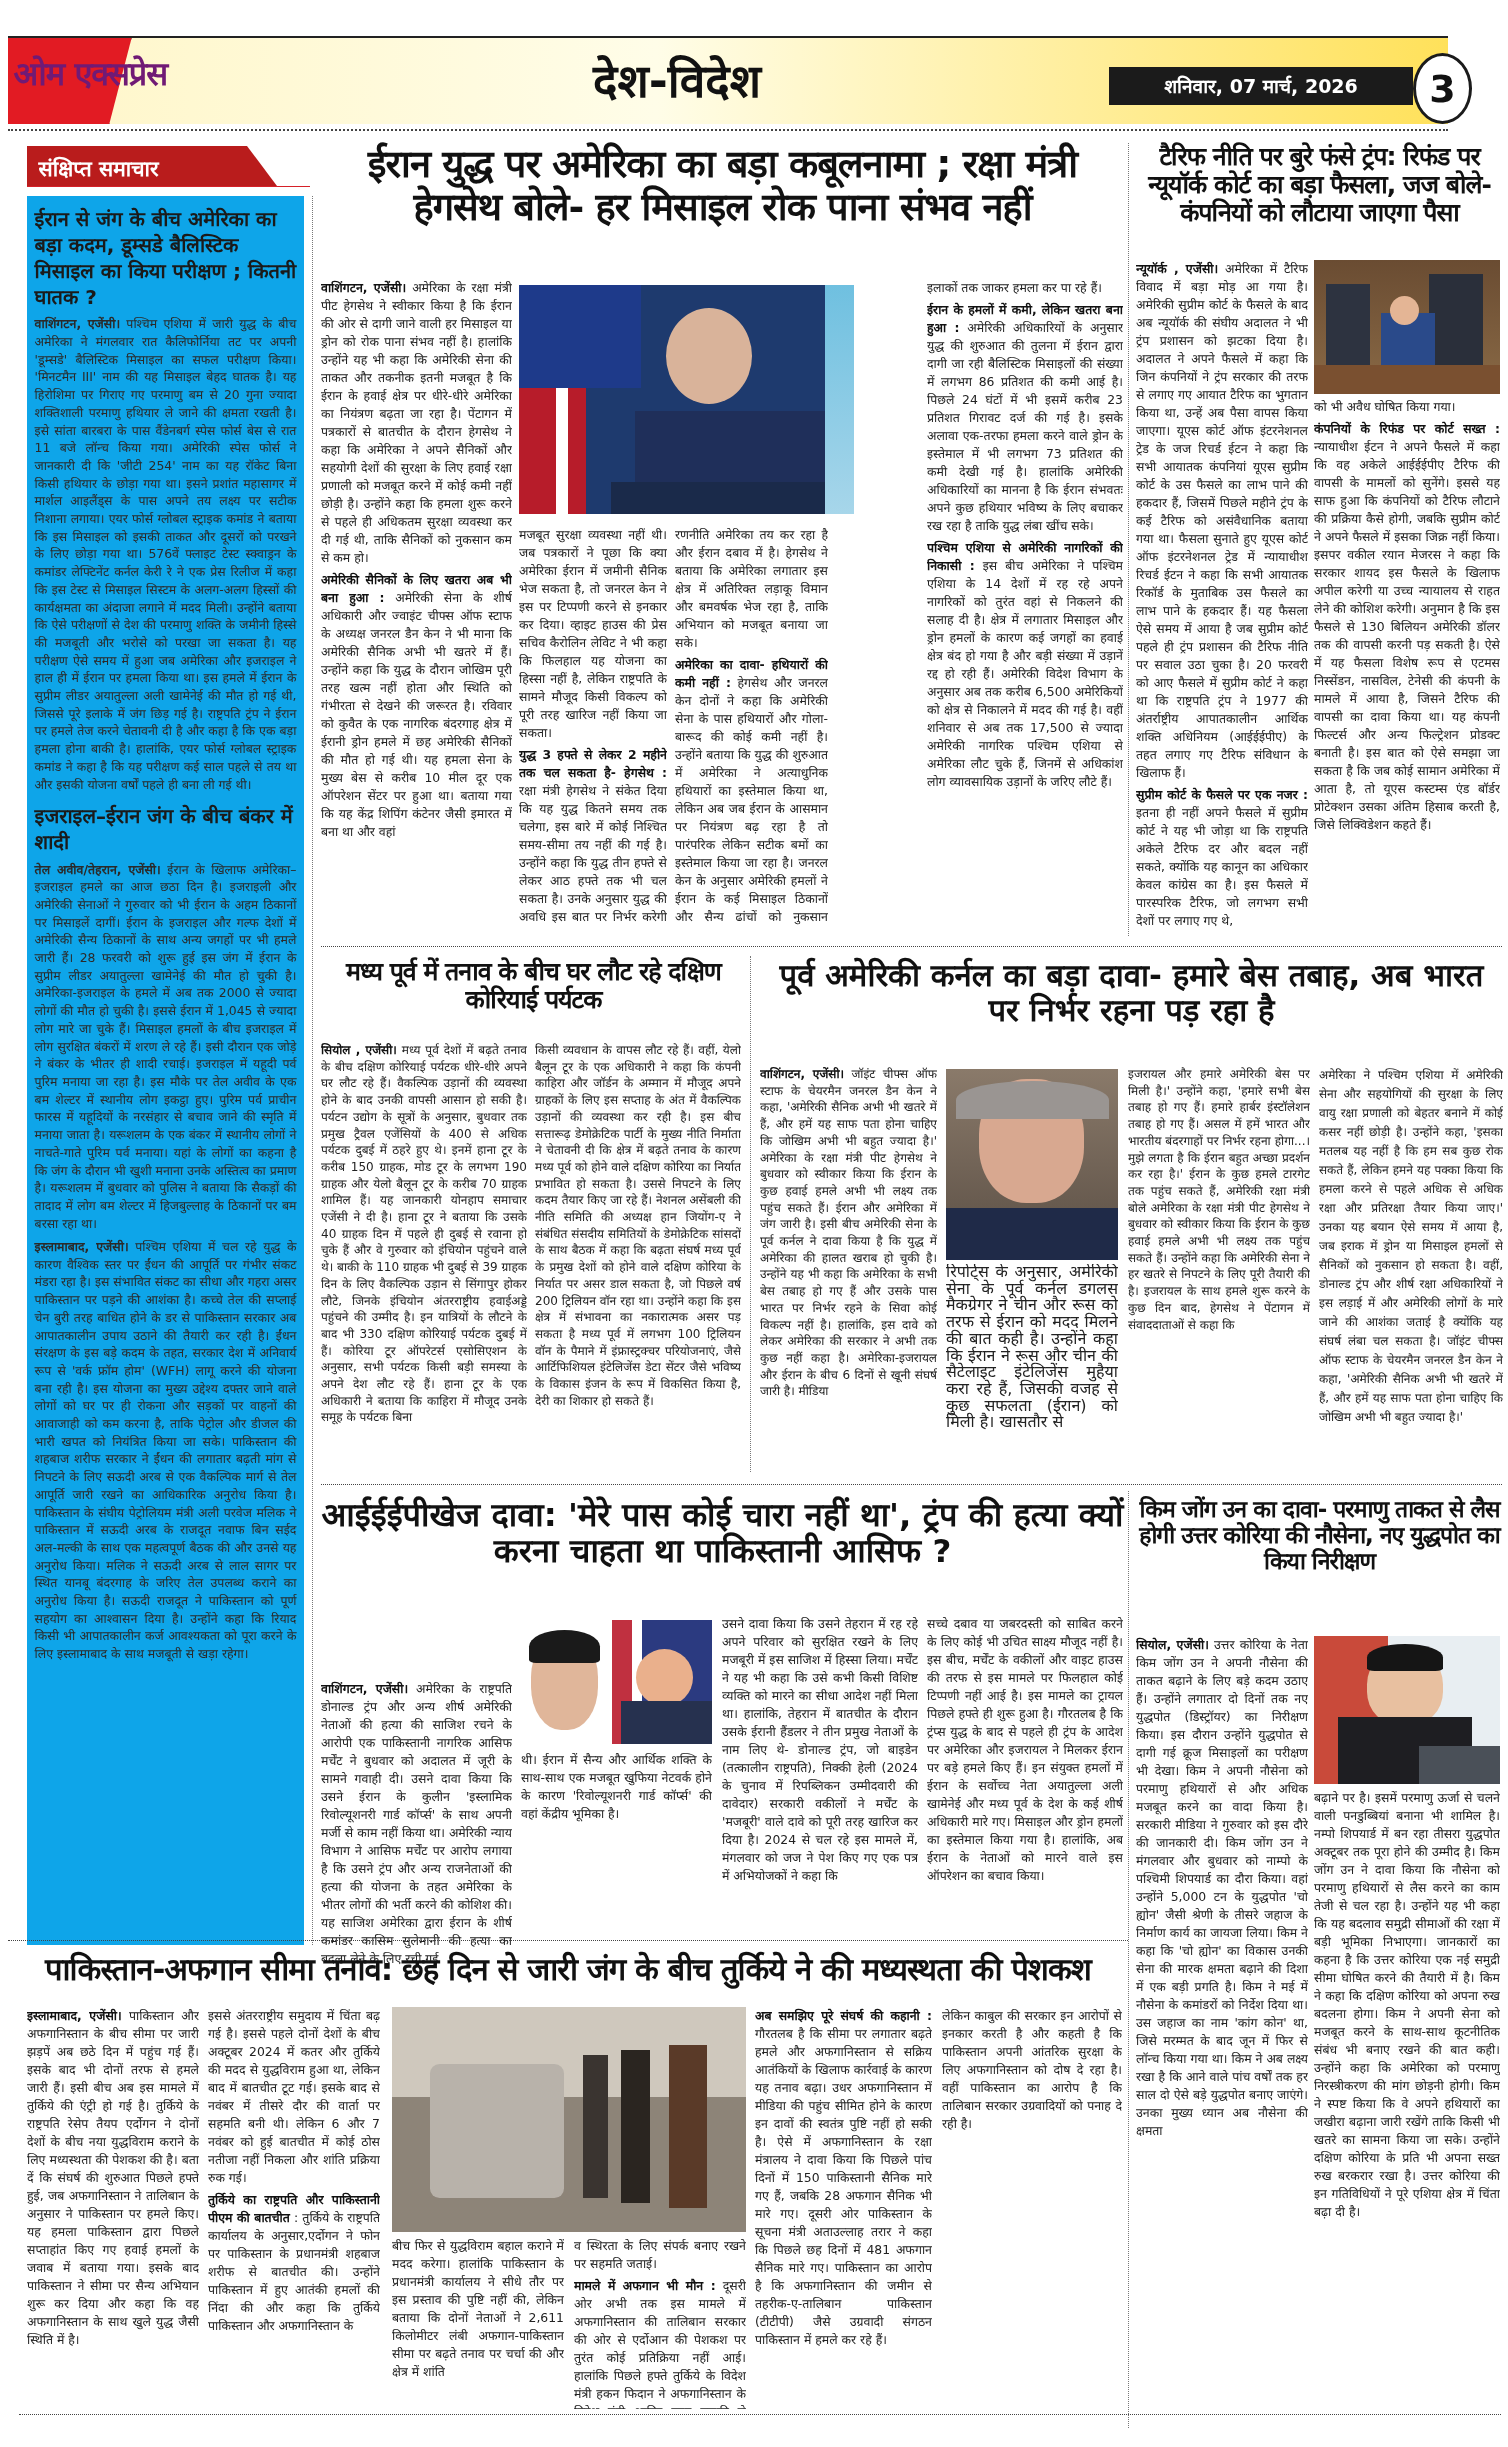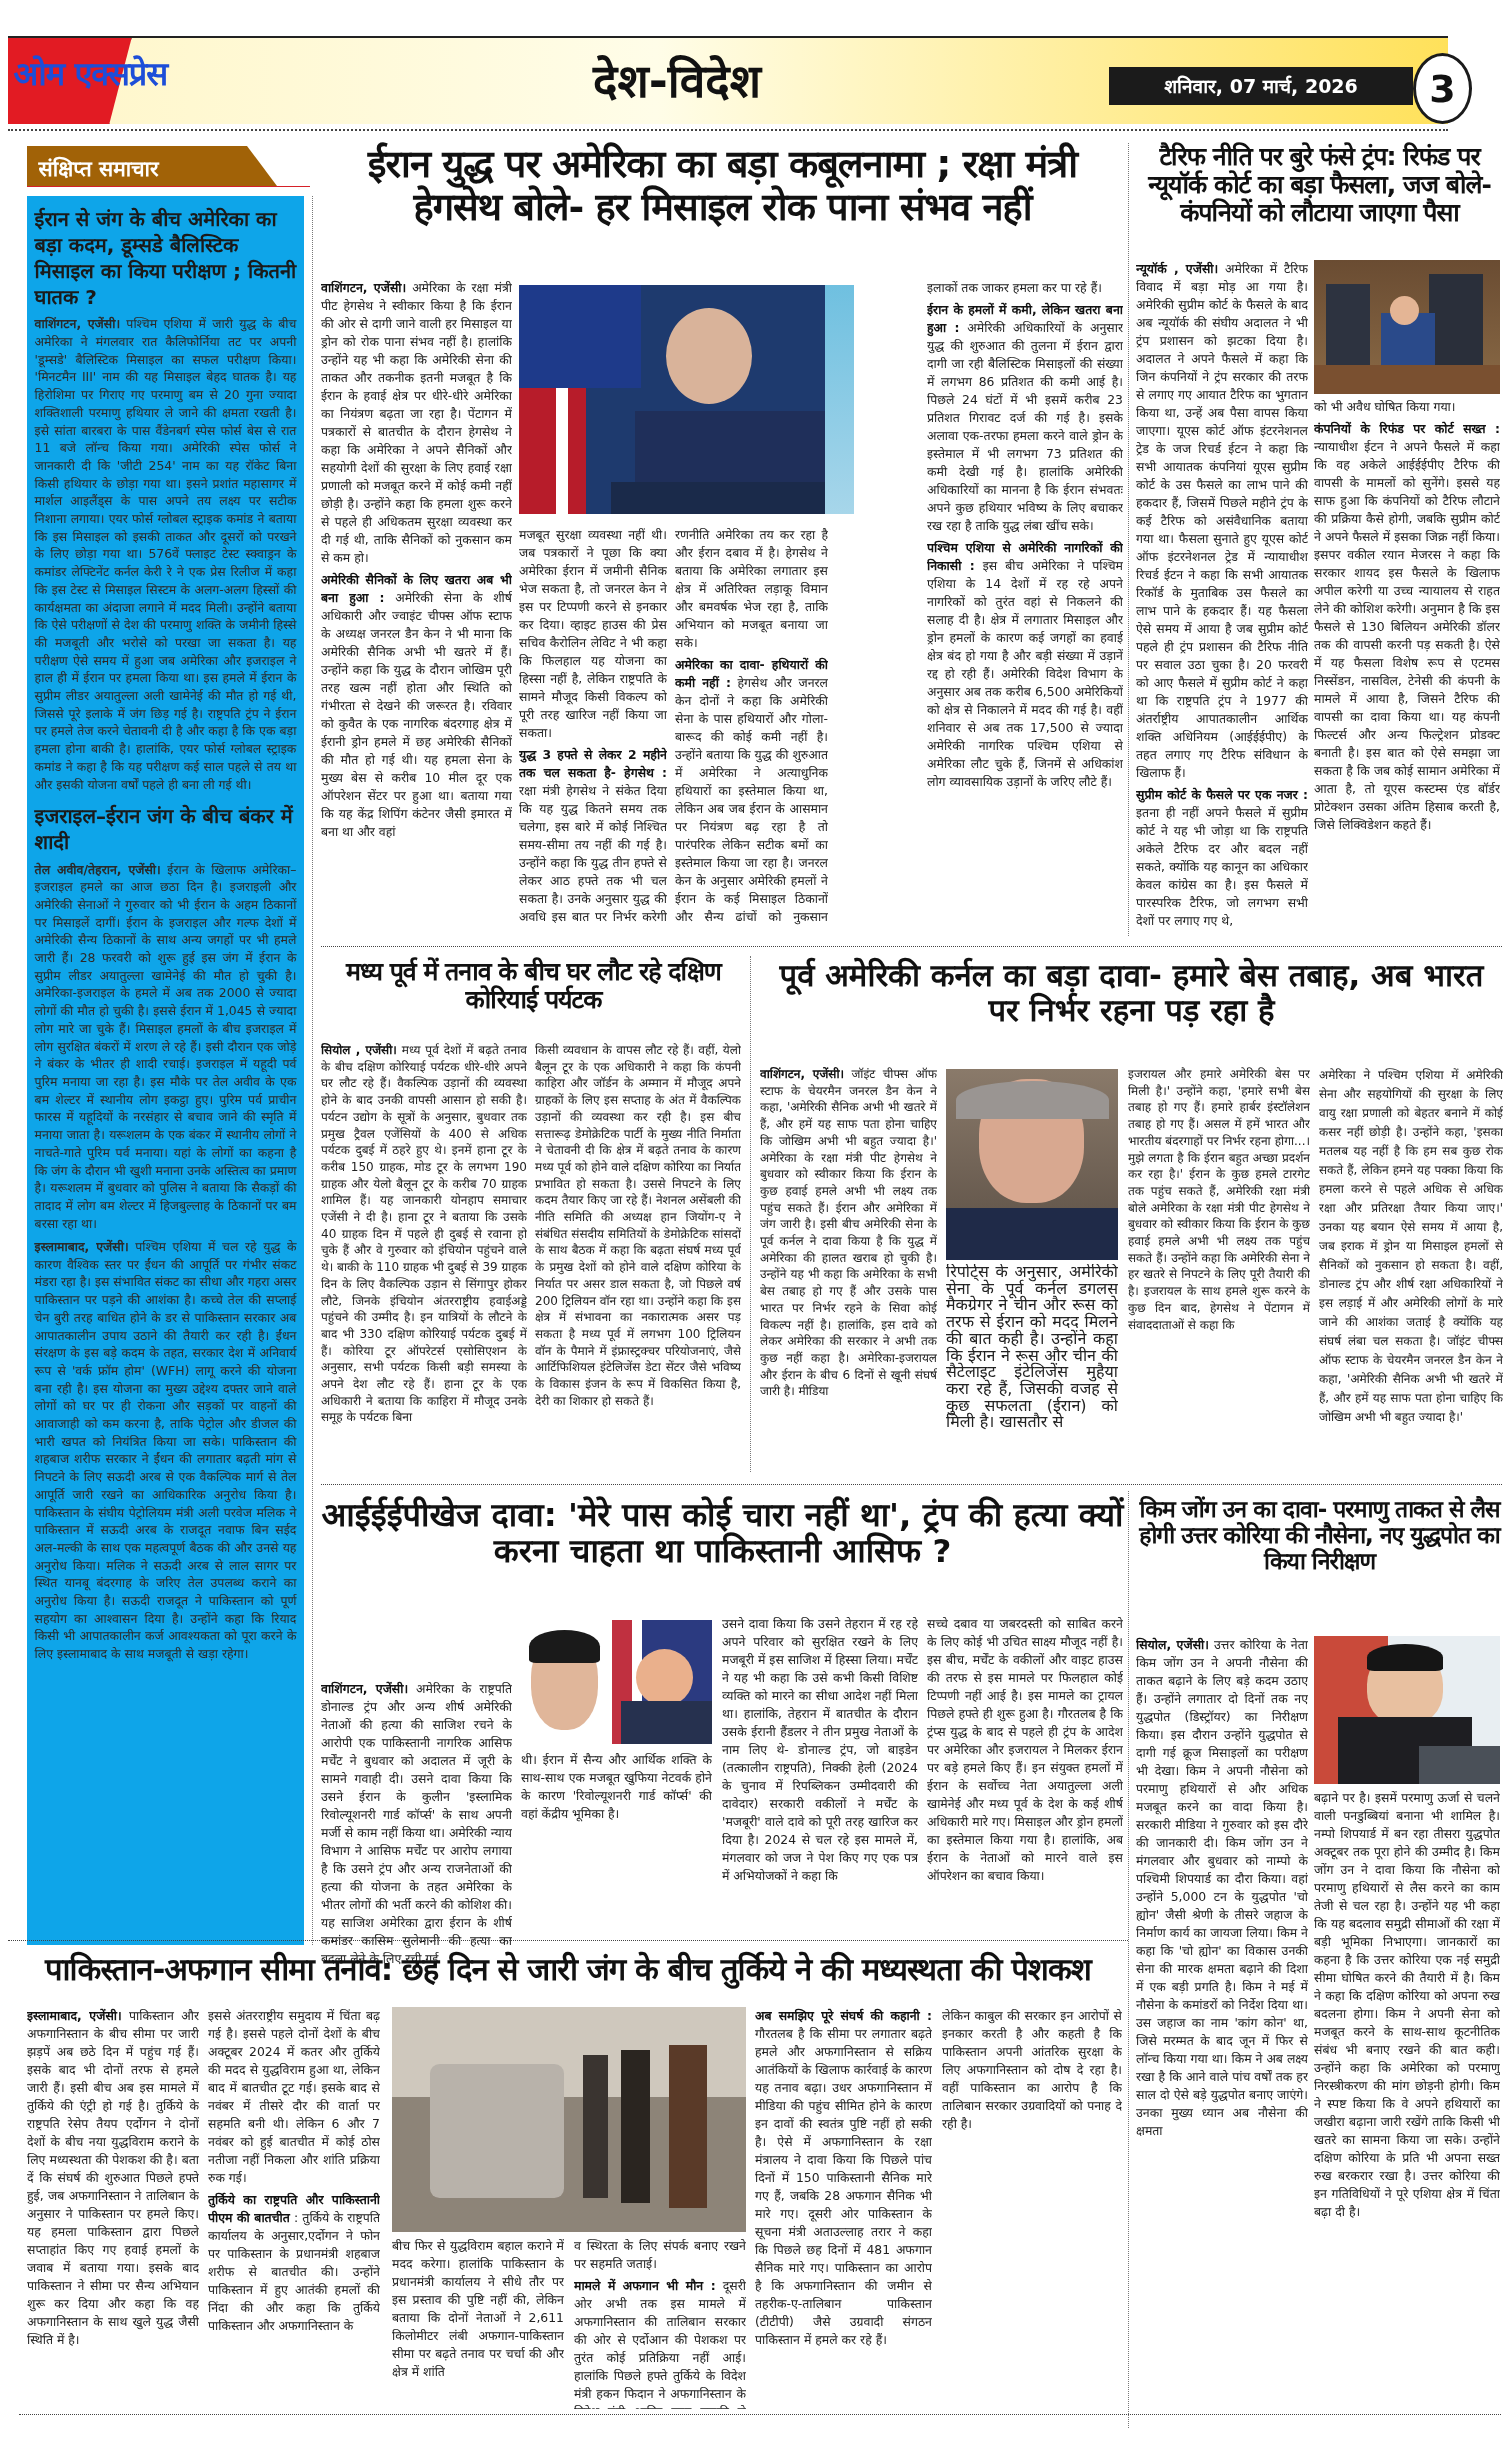--- a/index.html
+++ b/index.html
@@ -2,27 +2,27 @@
 <html><head>
 <meta charset="utf-8">
 <style>
 *{box-sizing:border-box;margin:0;padding:0}
 html,body{width:1508px;height:2447px;background:#fff;overflow:hidden}
 body{font-family:"DejaVu Sans","Liberation Sans",sans-serif;color:#1a1a1a;position:relative}
 .abs{position:absolute}
 
 .mast{left:7.6px;top:36px;width:1440px;height:88px;background:linear-gradient(90deg,#fff6c8 0%,#fffde8 45%,#ffe15a 100%);border-top:2.9px solid #222}
 .brand-bg{left:7.6px;top:38px;width:124px;height:86px;background:#e21b23;clip-path:polygon(0 0,100% 0,82% 100%,0 100%);box-shadow:3.8px 0 0 #222}
-.brand-txt{left:13.4px;top:50px;color:#1d4ed8;font-weight:bold;font-size:32.5px;letter-spacing:-1px;white-space:nowrap}
+.brand-txt{left:13.4px;top:50px;color:#701a75;font-weight:bold;font-size:32.5px;letter-spacing:-1px;white-space:nowrap}
 .section{left:593px;top:48px;font-size:46px;font-weight:bold;color:#111}
 .datebox{left:1109px;top:67px;width:304px;height:38px;background:#1b1b1b;color:#fff;font-size:19px;font-weight:bold;display:flex;align-items:center;justify-content:center}
 .pageno{left:1413px;top:53px;width:59px;height:71px;border-radius:50%;background:#fff;border:3.8px solid #1b1b1b;display:flex;align-items:center;justify-content:center;font-weight:bold;font-size:38px;color:#111}
 .dots{height:0;border-top:2.9px dotted #444}
 
-.sb-head{left:27px;top:146px;width:250px;height:40px;background:#a16207;clip-path:polygon(0 0,88% 0,100% 100%,0 100%)}
+.sb-head{left:27px;top:146px;width:250px;height:40px;background:#b91c1c;clip-path:polygon(0 0,88% 0,100% 100%,0 100%)}
 .sb-head span{display:block;color:#fff;font-size:21px;font-weight:bold;padding:7.6px 11.5px}
 .sb-line{left:27px;top:186px;width:283px;border-top:1.9px solid #d62028}
 .sb-box{left:27px;top:196px;width:277px;height:1749px;background:#0ea5e9}
 .sb-box h3{font-size:20px;line-height:26px;font-weight:bold;color:#1a1a1a;margin:9.6px 7.6px 5.7px}
 .sb-box p{font-size:12.4px;line-height:17.7px;text-align:justify;margin:0 7.6px 5.7px;color:#2a2a2a}
 .vdots{border-left:1.9px dotted #777;width:0}
 
 .hl{font-weight:bold;color:#111;letter-spacing:-1px;line-height:1.12}
 .col{font-size:12.4px;line-height:18px;text-align:justify;color:#222;overflow:hidden}
 .col b{color:#111}

